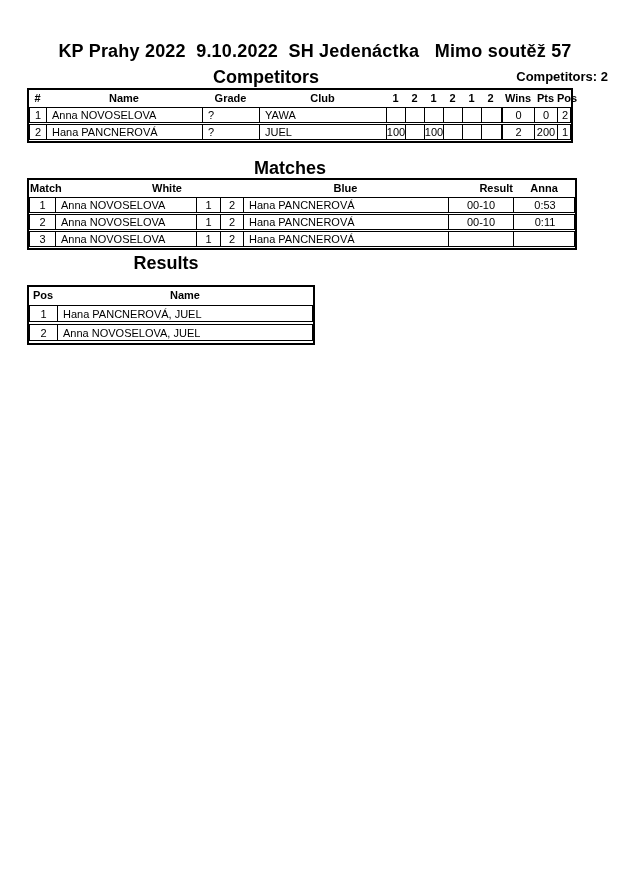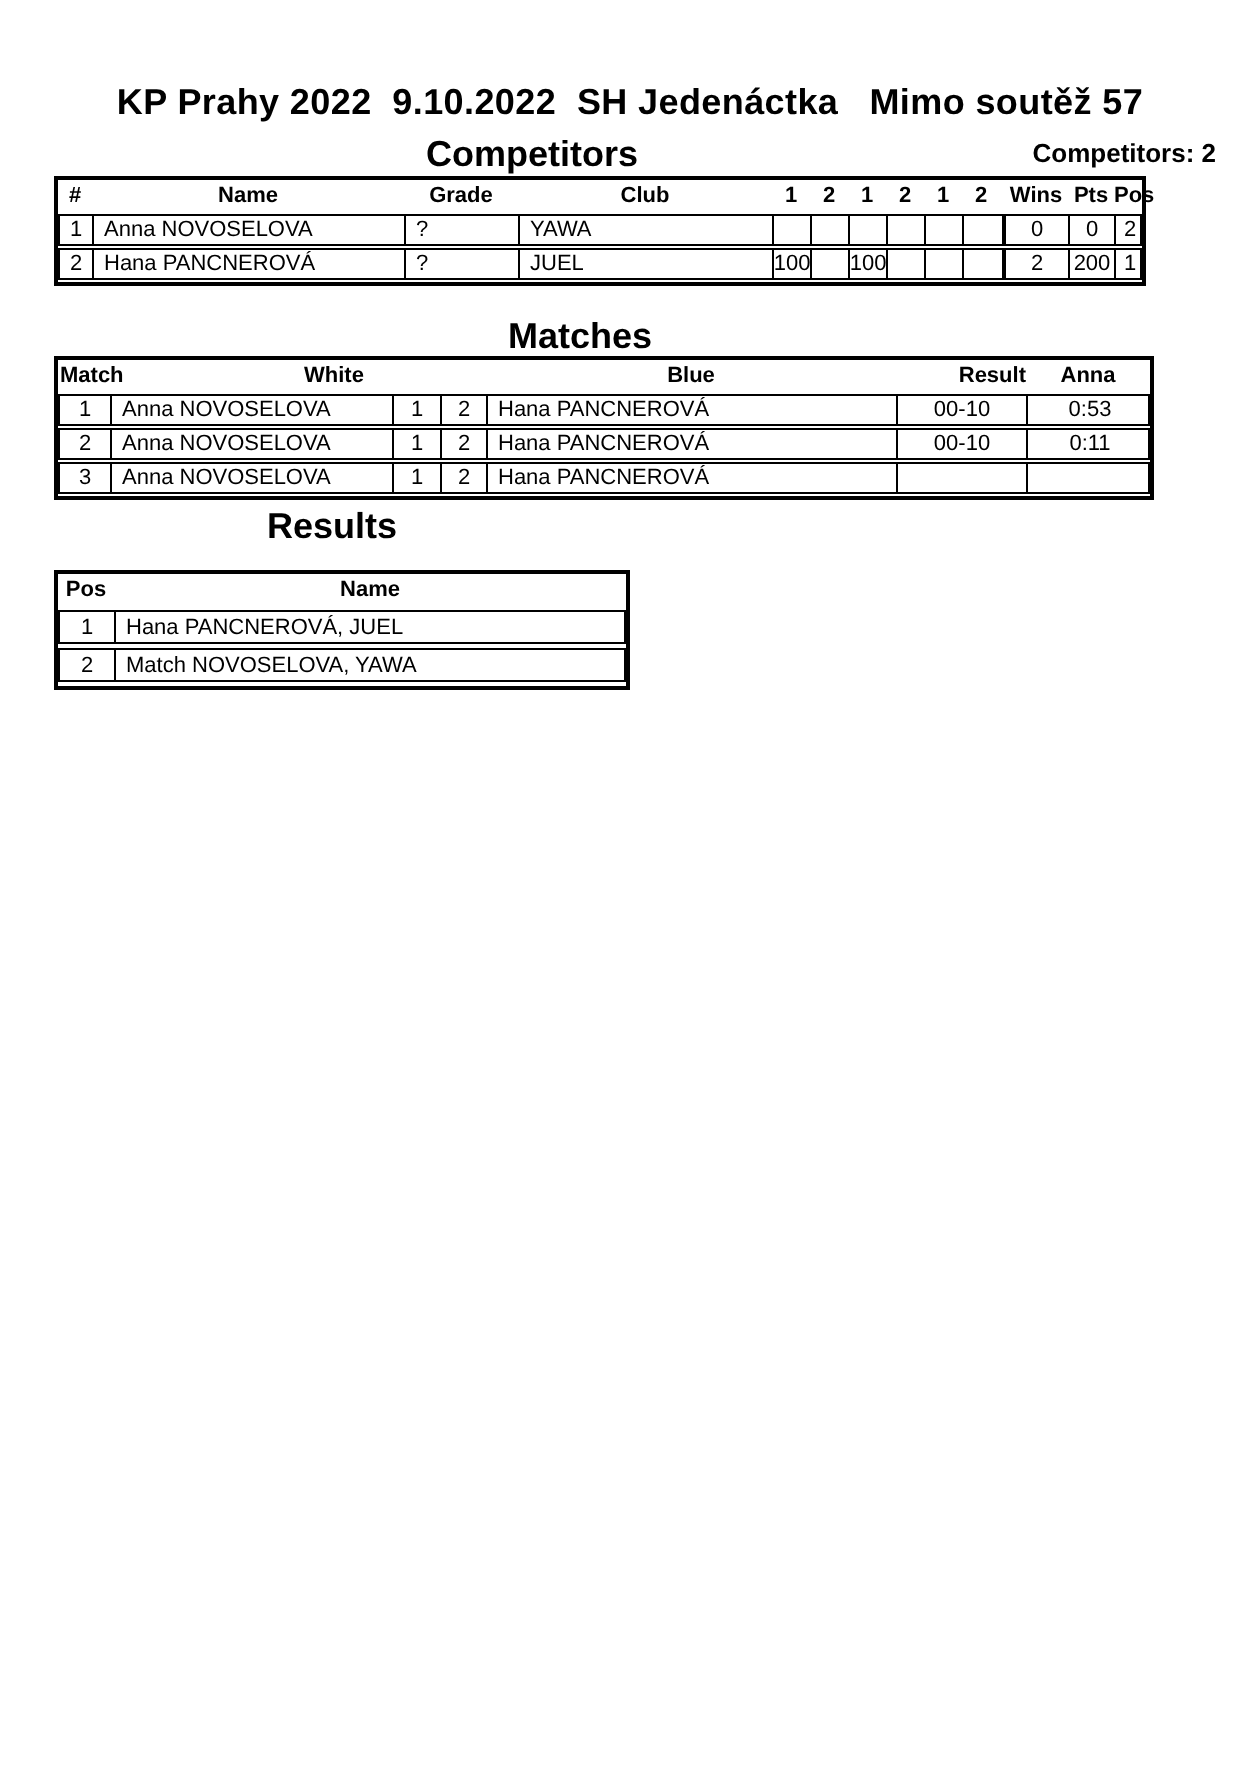--- a/index.html
+++ b/index.html
@@ -173,16 +173,16 @@
     <div class="hc rt-pos">Pos</div>
     <div class="hc rt-name">Name</div>
   </div>
   <div class="rows gap2">
     <div class="row h17">
       <div class="c b rt-pos">1</div>
       <div class="c l rt-name">Hana PANCNEROVÁ, JUEL</div>
     </div>
     <div class="row h17">
       <div class="c b rt-pos">2</div>
-      <div class="c l rt-name">Match NOVOSELOVA, YAWA</div>
+      <div class="c l rt-name">Anna NOVOSELOVA, JUEL</div>
     </div>
   </div>
 </div>
 
 </body></html>

